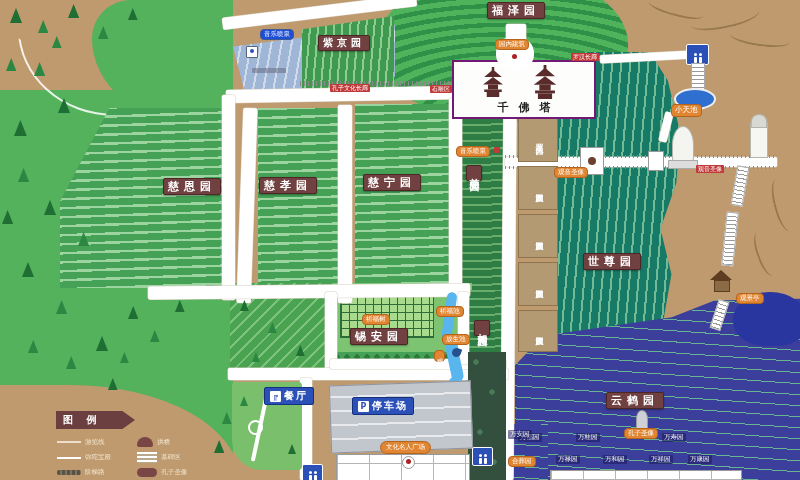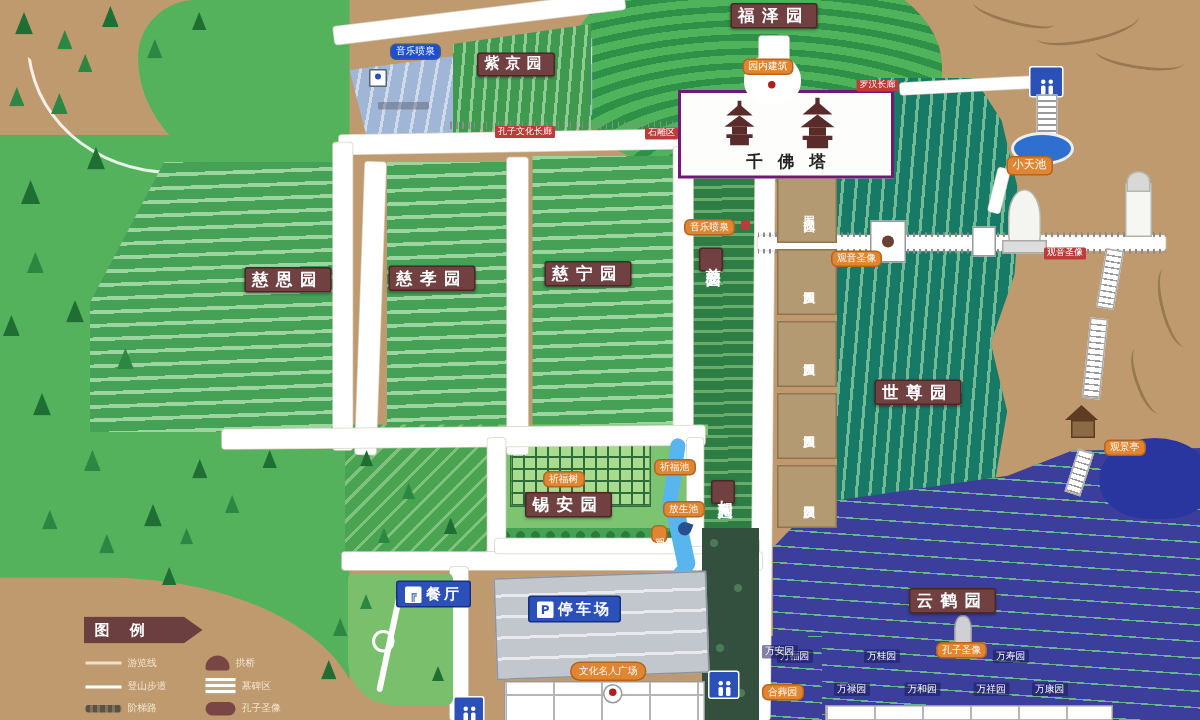--- a/index.html
+++ b/index.html
@@ -240,21 +240,21 @@
     <div class="legend-item">
       <div style="width:24px;height:2px;background:#ece0cc;"></div>
       <span>游览线</span>
       </div>
     <div class="legend-item">
       <div style="width:16px;height:10px;background:#7a4545;border-radius:8px 8px 2px 2px;"></div>
       <span>拱桥</span>
       </div>
     <div class="legend-item">
       <div style="width:24px;height:2px;background:#fff;"></div>
-      <span>登山步道</span>
+      <span>弥陀宝殿</span>
       </div>
     <div class="legend-item">
       <div style="width:20px;height:11px;background:repeating-linear-gradient(180deg,#fff 0 2px,#b9a98c 2px 4px);"></div>
       <span>墓碑区</span>
       </div>
     <div class="legend-item">
       <div style="width:24px;height:5px;background:repeating-linear-gradient(90deg,#5a5345 0 3px,#7d7360 3px 5px);border-radius:2px;"></div>
       <span>阶梯路</span>
       </div>
     <div class="legend-item">

